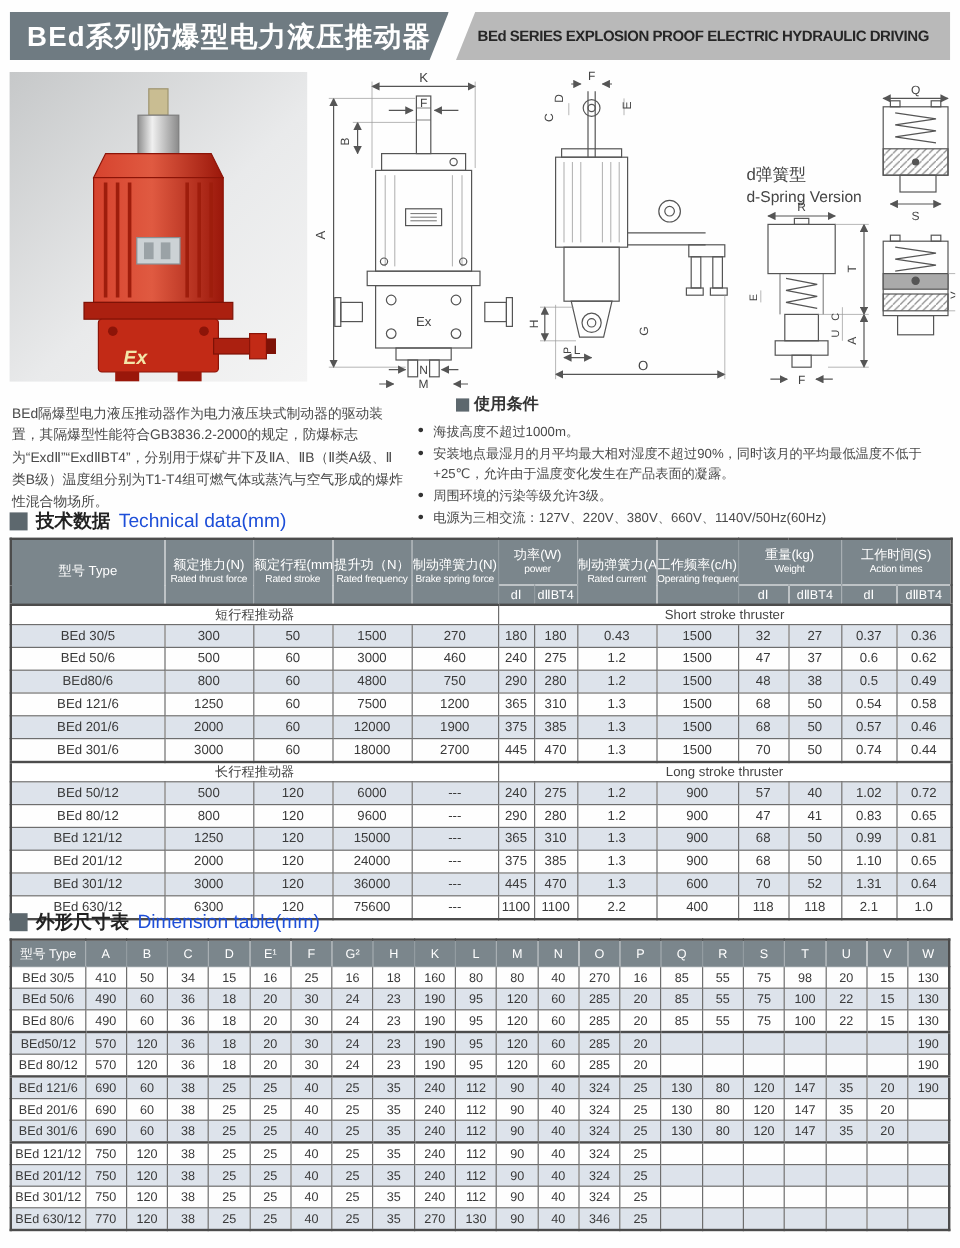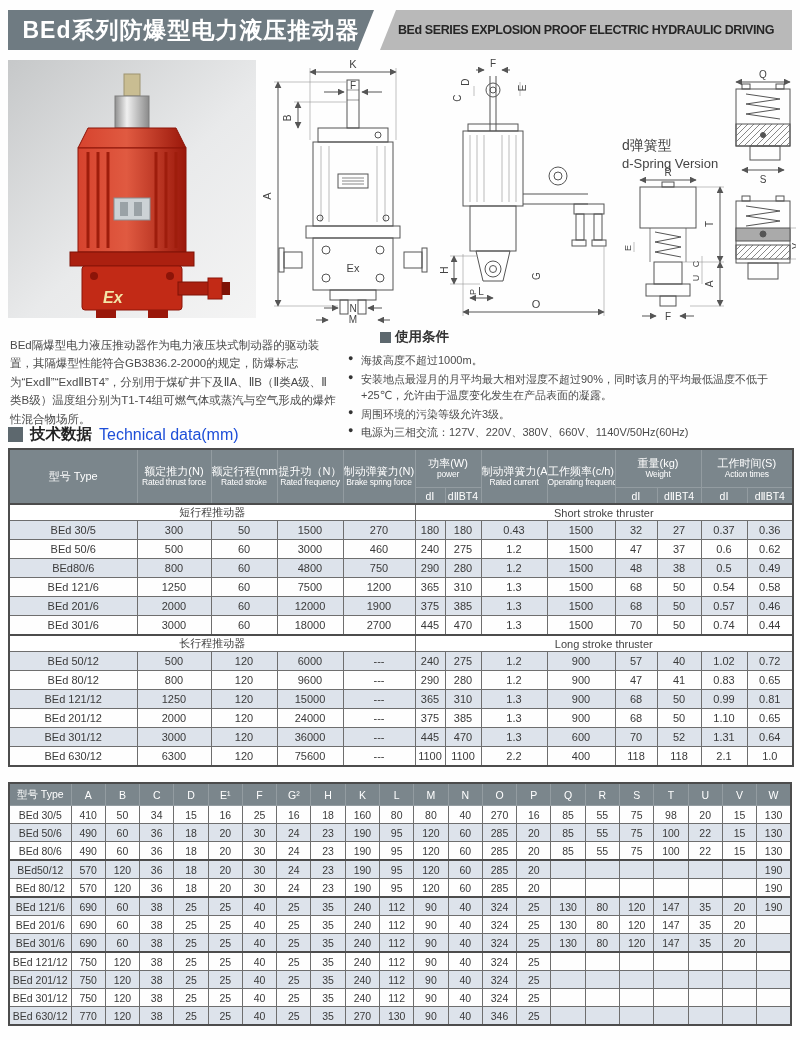--- a/index.html
+++ b/index.html
@@ -564,20 +564,25 @@
           <td>2.2</td>
           <td>400</td>
           <td>118</td>
           <td>118</td>
           <td>2.1</td>
           <td>1.0</td>
         </tr>
       </tbody>
   </table>
 
+  <div class="sect dim-title">
+    <span class="sq"></span>
+    <span class="cn">外形尺寸表</span>
+    <span class="en">Dimension table(mm)</span>
+  </div>
 
   <table class="dim">
     <colgroup id="dim-cols">
         <col style="width: 62px;">
         <col>
         <col>
         <col>
         <col>
         <col>
         <col>

